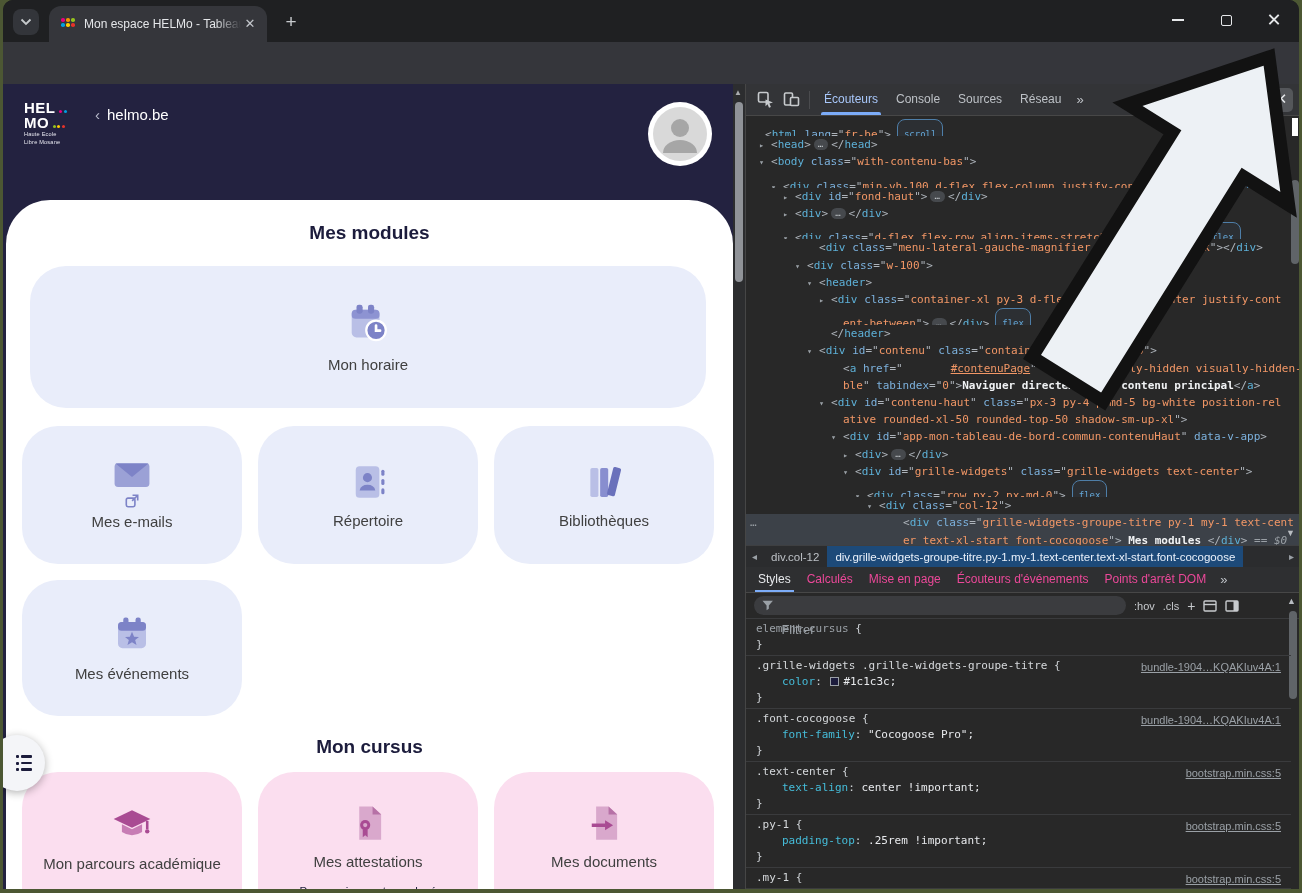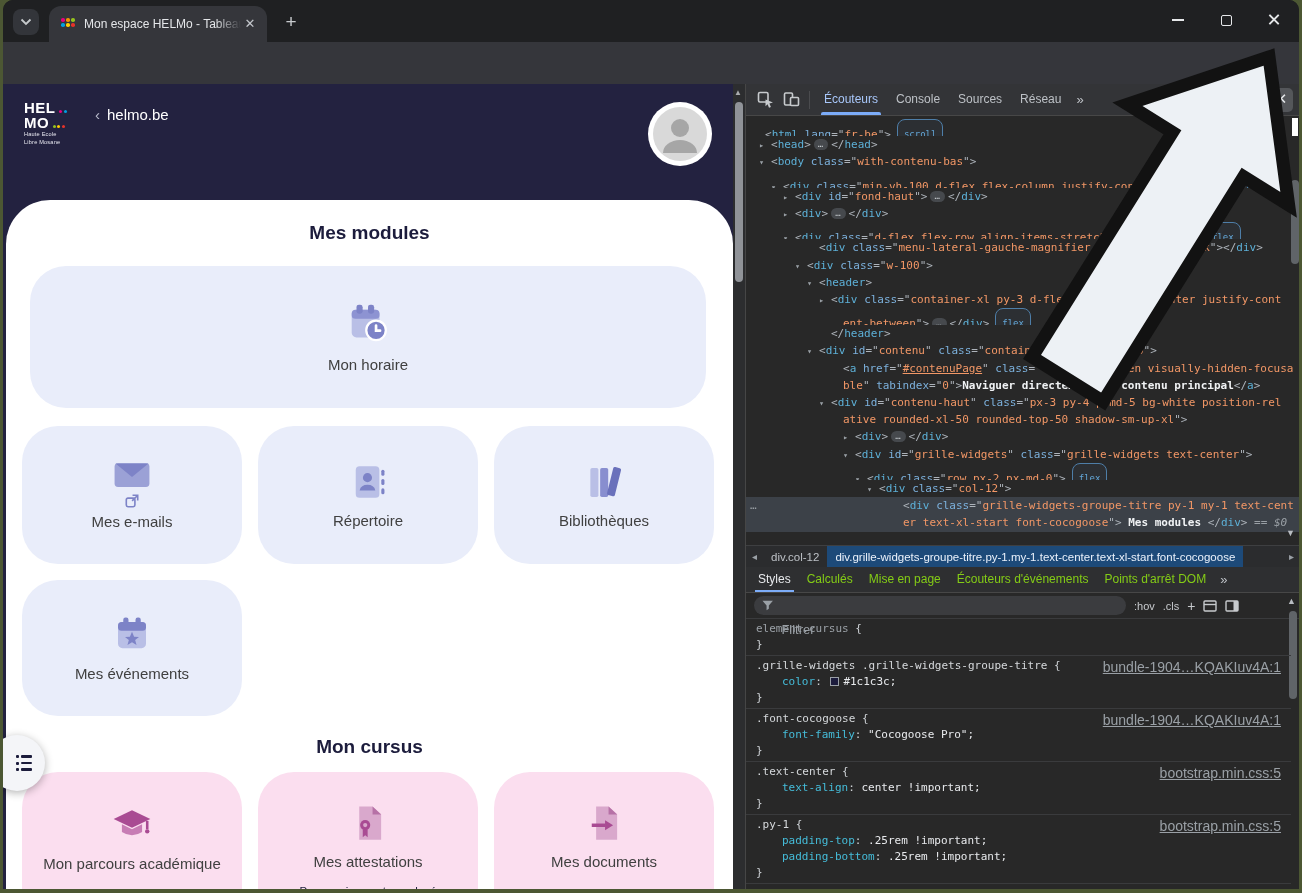--- a/index.html
+++ b/index.html
@@ -74,52 +74,52 @@
   .errcount{font-size:11.5px;color:#e8eaed;margin-left:-4px;}
   .dt-glyph{color:#c7cacd;font-size:14px;}
   .dt-close{width:24px;height:24px;background:#54565a;border-radius:5px;color:#e8eaed;font-size:15px;line-height:22px;text-align:center;}
 
   
   #dom-tree{position:absolute;left:0;top:32px;width:554px;height:429px;overflow:hidden;padding-top:3px;}
   .tl{height:17.2px;line-height:17.2px;white-space:pre;overflow:hidden;position:relative;font-family:"DejaVu Sans Mono",monospace;font-size:11px;}
   .tl.sel{background:#3c4148;}
   .arr{display:inline-block;width:12px;color:#9aa0a6;font-size:8.5px;}
   .tk-p{color:#aeb4bb;} .tk-t{color:#5db0d7;} .tk-a{color:#7cb1dd;} .tk-v{color:#f29766;}
-  .tk-l{color:#f29766;text-decoration:underline;} .tk-x{color:#f0f2f4;font-weight:bold;} .tk-n{color:#9aa0a6;font-style:italic;}
+  .tk-l{color:#f29766;text-decoration:underline;margin-left:48px;} .tk-x{color:#f0f2f4;font-weight:bold;} .tk-n{color:#9aa0a6;font-style:italic;}
   .badge{display:inline-block;margin-left:6px;padding:8px 6px;border:1px solid #4e7ea8;border-radius:8px;color:#63a7d8;font-size:9px;line-height:12px;vertical-align:1px;background:#2c2f33;}
   .ell{display:inline-block;margin:0 3px;padding:0 4px;border-radius:7px;color:#c5c9cd;font-size:9px;line-height:11px;background:#46494d;vertical-align:1px;letter-spacing:1px;}
   .ldots{position:absolute;left:4px;top:0;color:#9aa0a6;}
   #tree-sb-marker{position:absolute;left:546px;top:34px;width:6px;height:18px;background:#ffffff;}
   #tree-sb-thumb{position:absolute;left:545px;top:96px;width:8px;height:84px;background:#606468;border-radius:4px;}
   #tree-downarrow{position:absolute;left:540px;top:444px;color:#b9bdc2;font-size:9px;}
 
   
   #crumbs{position:absolute;left:0;top:461px;width:554px;height:22px;background:#2b2c2e;border-top:1px solid #3e3f41;display:flex;align-items:center;font-size:11.5px;color:#bdc1c6;}
   #crumbs .c-arr{padding:0 6px;color:#9aa0a6;font-size:10px;}
   #crumbs .crumb{padding:0 8px;height:22px;line-height:22px;white-space:nowrap;}
   #crumbs .crumb.selcrumb{background:#1d4a79;color:#eaf1fb;}
   #crumbs .c-right{margin-left:auto;}
 
   
   #sub-tabs{position:absolute;left:0;top:483px;width:554px;height:26px;background:#2e2f31;border-bottom:1px solid #474747;display:flex;align-items:center;padding:8px 4px;}
-  .sub-tab{font-size:12px;color:#84cc16;padding:0 8px;height:25px;line-height:25px;position:relative;white-space:nowrap;}
+  .sub-tab{font-size:12px;color:#ec4899;padding:0 8px;height:25px;line-height:25px;position:relative;white-space:nowrap;}
   .sub-tab.active{color:#e8eaed;}
   .sub-tab.active::after{content:"";position:absolute;left:5px;right:5px;bottom:0;height:2.5px;background:#7cacf8;}
   #filterbar{position:absolute;left:0;top:509px;width:554px;height:26px;background:#282828;border-bottom:1px solid #3a3b3d;display:flex;align-items:center;padding:0 8px;gap:8px;}
   #filter-pill{width:372px;height:19px;background:#3b3c3f;border-radius:10px;display:flex;align-items:center;padding:0 8px;gap:6px;}
   #filter-pill input{background:transparent;border:none;outline:none;color:#bdc1c6;font-size:13px;width:100%;margin-top:48px;}
   #filter-pill input::placeholder{color:#9aa0a6;}
   .ftxt{font-size:11px;color:#c7cacd;}
   #styles-sb-up{position:absolute;left:541px;top:512px;color:#b9bdc2;font-size:9px;}
   #styles-sb-thumb{position:absolute;left:543px;top:527px;width:8px;height:88px;background:#606468;border-radius:4px;}
   #style-rules{position:absolute;left:0;top:535px;width:545px;height:270px;overflow:hidden;font-family:"DejaVu Sans Mono",monospace;font-size:11px;color:#cdd1d5;}
   .rule{position:relative;padding:2px 10px;border-bottom:1px solid #3a3b3d;line-height:16px;}
   .rule .sel{color:#d5d8db;}
   .rule .sel.gray{color:#9aa0a6;}
-  .rule .lnk{position:absolute;right:10px;top:3px;color:#9aa0a6;text-decoration:underline;font-size:14px;font-family:"Liberation Sans",sans-serif;}
+  .rule .lnk{position:absolute;right:10px;top:3px;color:#9aa0a6;text-decoration:underline;font-size:11px;font-family:"Liberation Sans",sans-serif;}
   .prop{padding-left:26px;}
   .pname{color:#45bcd9;} .pval{color:#e8eaed;}
   .swatch{display:inline-block;width:9px;height:9px;background:#1c1c3c;border:1px solid #9aa0a6;margin:0 4px 0 2px;vertical-align:-1px;}
 
   
   #annot{position:absolute;left:0;top:0;width:1296px;height:889px;pointer-events:none;z-index:60;}
 </style>
 </head>
 <body>
 
@@ -371,20 +371,21 @@
         <div class="tl" style="padding-left: 49px;"><span class="arr">▾</span><span class="tk-p">&lt;</span><span class="tk-t">div</span><span class="tk-p"> </span><span class="tk-a">class</span><span class="tk-p">="</span><span class="tk-v">w-100</span><span class="tk-p">"&gt;</span></div>
         <div class="tl" style="padding-left: 61px;"><span class="arr">▾</span><span class="tk-p">&lt;</span><span class="tk-t">header</span><span class="tk-p">&gt;</span></div>
         <div class="tl" style="padding-left: 73px;"><span class="arr">▸</span><span class="tk-p">&lt;</span><span class="tk-t">div</span><span class="tk-p"> </span><span class="tk-a">class</span><span class="tk-p">="</span><span class="tk-v">container-xl py-3 d-flex align-items-center justify-cont</span></div>
         <div class="tl" style="padding-left: 97px;"><span class="tk-v">ent-between</span><span class="tk-p">"&gt;</span><span class="ell">…</span><span class="tk-p">&lt;/</span><span class="tk-t">div</span><span class="tk-p">&gt;</span><span class="badge">flex</span></div>
         <div class="tl" style="padding-left: 85px;"><span class="tk-p">&lt;/</span><span class="tk-t">header</span><span class="tk-p">&gt;</span></div>
         <div class="tl" style="padding-left: 61px;"><span class="arr">▾</span><span class="tk-p">&lt;</span><span class="tk-t">div</span><span class="tk-p"> </span><span class="tk-a">id</span><span class="tk-p">="</span><span class="tk-v">contenu</span><span class="tk-p">" </span><span class="tk-a">class</span><span class="tk-p">="</span><span class="tk-v">container-xl mb-xl-4 p-0</span><span class="tk-p">"&gt;</span></div>
         <div class="tl" style="padding-left: 97px;"><span class="tk-p">&lt;</span><span class="tk-t">a</span><span class="tk-p"> </span><span class="tk-a">href</span><span class="tk-p">="</span><span class="tk-l">#contenuPage</span><span class="tk-p">" </span><span class="tk-a">class</span><span class="tk-p">="</span><span class="tk-v">visually-hidden visually-hidden-focusa</span></div>
         <div class="tl" style="padding-left: 97px;"><span class="tk-v">ble</span><span class="tk-p">" </span><span class="tk-a">tabindex</span><span class="tk-p">="</span><span class="tk-v">0</span><span class="tk-p">"&gt;</span><span class="tk-x">Naviguer directement au contenu principal</span><span class="tk-p">&lt;/</span><span class="tk-t">a</span><span class="tk-p">&gt;</span></div>
         <div class="tl" style="padding-left: 73px;"><span class="arr">▾</span><span class="tk-p">&lt;</span><span class="tk-t">div</span><span class="tk-p"> </span><span class="tk-a">id</span><span class="tk-p">="</span><span class="tk-v">contenu-haut</span><span class="tk-p">" </span><span class="tk-a">class</span><span class="tk-p">="</span><span class="tk-v">px-3 py-4 p-md-5 bg-white position-rel</span></div>
         <div class="tl" style="padding-left: 97px;"><span class="tk-v">ative rounded-xl-50 rounded-top-50 shadow-sm-up-xl</span><span class="tk-p">"&gt;</span></div>
+        <div class="tl" style="padding-left: 85px;"><span class="arr">▾</span><span class="tk-p">&lt;</span><span class="tk-t">div</span><span class="tk-p"> </span><span class="tk-a">id</span><span class="tk-p">="</span><span class="tk-v">app-mon-tableau-de-bord-commun-contenuHaut</span><span class="tk-p">" </span><span class="tk-a">data-v-app</span><span class="tk-p">&gt;</span></div>
         <div class="tl" style="padding-left: 97px;"><span class="arr">▸</span><span class="tk-p">&lt;</span><span class="tk-t">div</span><span class="tk-p">&gt;</span><span class="ell">…</span><span class="tk-p">&lt;/</span><span class="tk-t">div</span><span class="tk-p">&gt;</span></div>
         <div class="tl" style="padding-left: 97px;"><span class="arr">▾</span><span class="tk-p">&lt;</span><span class="tk-t">div</span><span class="tk-p"> </span><span class="tk-a">id</span><span class="tk-p">="</span><span class="tk-v">grille-widgets</span><span class="tk-p">" </span><span class="tk-a">class</span><span class="tk-p">="</span><span class="tk-v">grille-widgets text-center</span><span class="tk-p">"&gt;</span></div>
         <div class="tl" style="padding-left: 109px;"><span class="arr">▾</span><span class="tk-p">&lt;</span><span class="tk-t">div</span><span class="tk-p"> </span><span class="tk-a">class</span><span class="tk-p">="</span><span class="tk-v">row px-2 px-md-0</span><span class="tk-p">"&gt;</span><span class="badge">flex</span></div>
         <div class="tl" style="padding-left: 121px;"><span class="arr">▾</span><span class="tk-p">&lt;</span><span class="tk-t">div</span><span class="tk-p"> </span><span class="tk-a">class</span><span class="tk-p">="</span><span class="tk-v">col-12</span><span class="tk-p">"&gt;</span></div>
         <div class="tl sel" style="padding-left: 157px;"><span class="ldots">…</span><span class="tk-p">&lt;</span><span class="tk-t">div</span><span class="tk-p"> </span><span class="tk-a">class</span><span class="tk-p">="</span><span class="tk-v">grille-widgets-groupe-titre py-1 my-1 text-cent</span></div>
         <div class="tl sel" style="padding-left: 157px;"><span class="tk-v">er text-xl-start font-cocogoose</span><span class="tk-p">"&gt;</span><span class="tk-x"> Mes modules </span><span class="tk-p">&lt;/</span><span class="tk-t">div</span><span class="tk-p">&gt;</span><span class="tk-n"> == $0</span></div>
       </div>
     <span id="tree-sb-marker"></span>
     <span id="tree-sb-thumb"></span>
     <span id="tree-downarrow">▼</span>
@@ -446,21 +447,20 @@
         </div>
         <div class="rule">
           <div><span class="sel">.text-center</span> {</div>
           <div class="prop"><span class="pname">text-align</span>: <span class="pval">center !important;</span></div>
           <div>}</div>
           <span class="lnk">bootstrap.min.css:5</span>
         </div>
         <div class="rule">
           <div><span class="sel">.py-1</span> {</div>
           <div class="prop"><span class="pname">padding-top</span>: <span class="pval">.25rem !important;</span></div>
-          <div class="prop"><span class="pname">padding-bottom</span>: <span class="pval">.25rem !important;</span></div>
           <div>}</div>
           <span class="lnk">bootstrap.min.css:5</span>
         </div>
         <div class="rule">
           <div><span class="sel">.my-1</span> {</div>
           <span class="lnk">bootstrap.min.css:5</span>
         </div>
       </div>
   </div>
 

